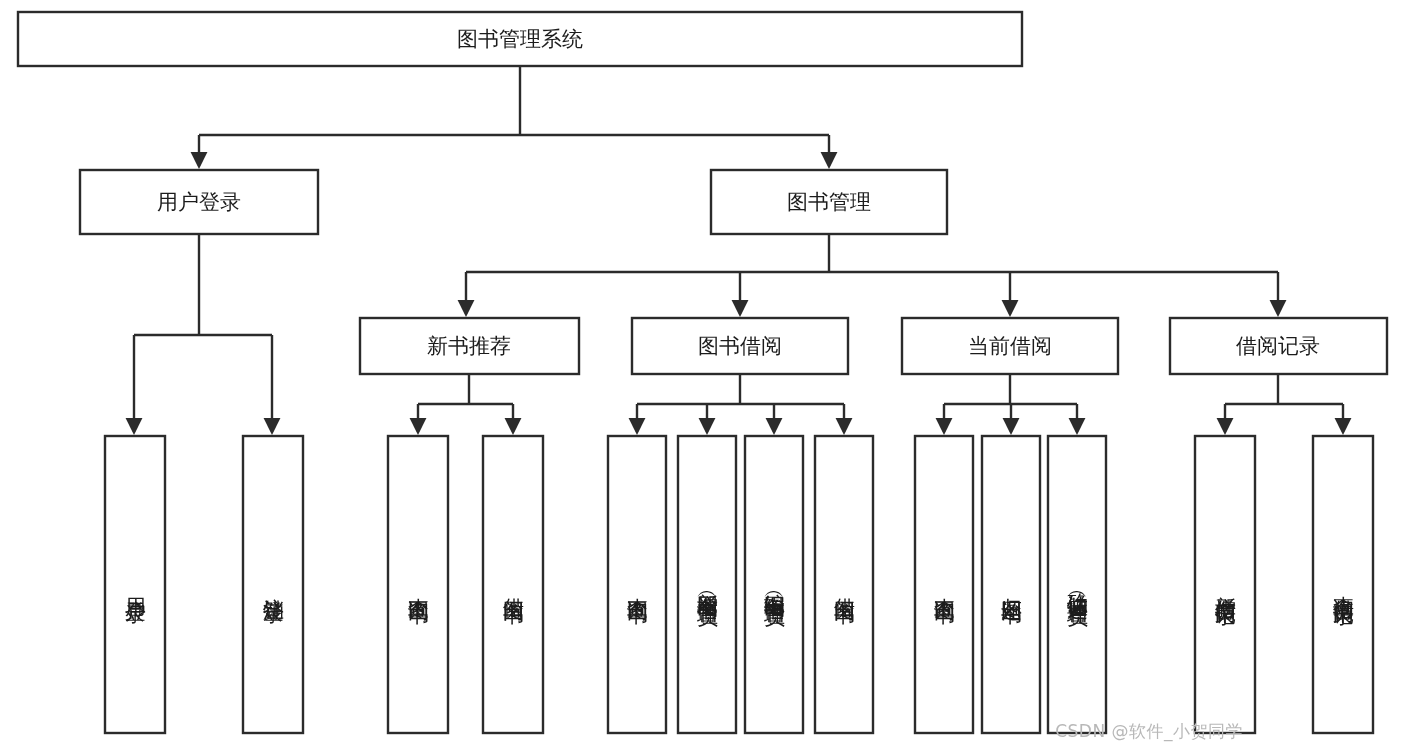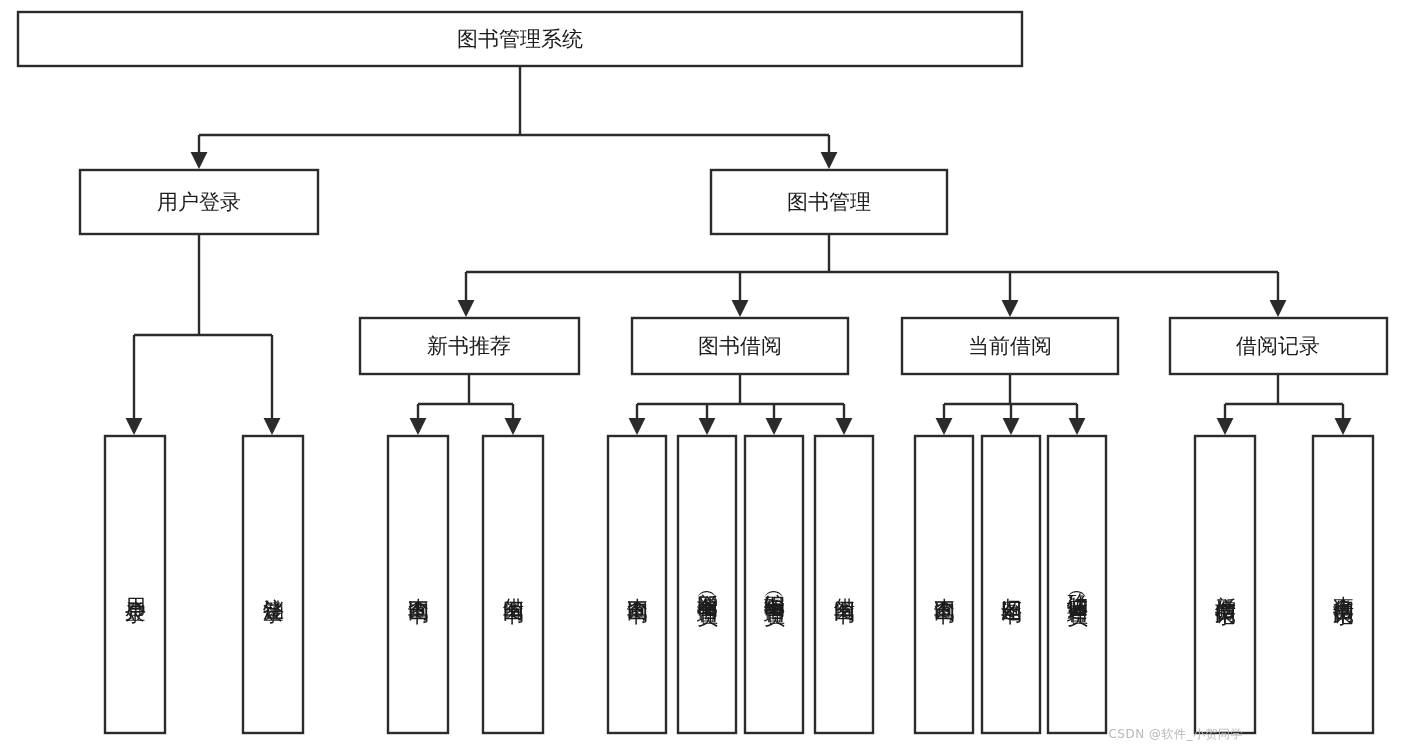--- a/index.html
+++ b/index.html
@@ -61,21 +61,21 @@
     align-items: center;
     justify-content: center;
     text-align: center;
     white-space: nowrap;
     pointer-events: none;
   }
   .watermark {
     position: absolute;
     right: 8px;
     bottom: 4px;
-    font-size: 12px;
+    font-size: 17px;
     color: #b8b8b8;
     font-family: "DejaVu Sans", "Liberation Sans", sans-serif;
     letter-spacing: 0.5px;
     white-space: nowrap;
   }
 </style>
 </head>
 <body>
 
 <div id="diagram-root">

